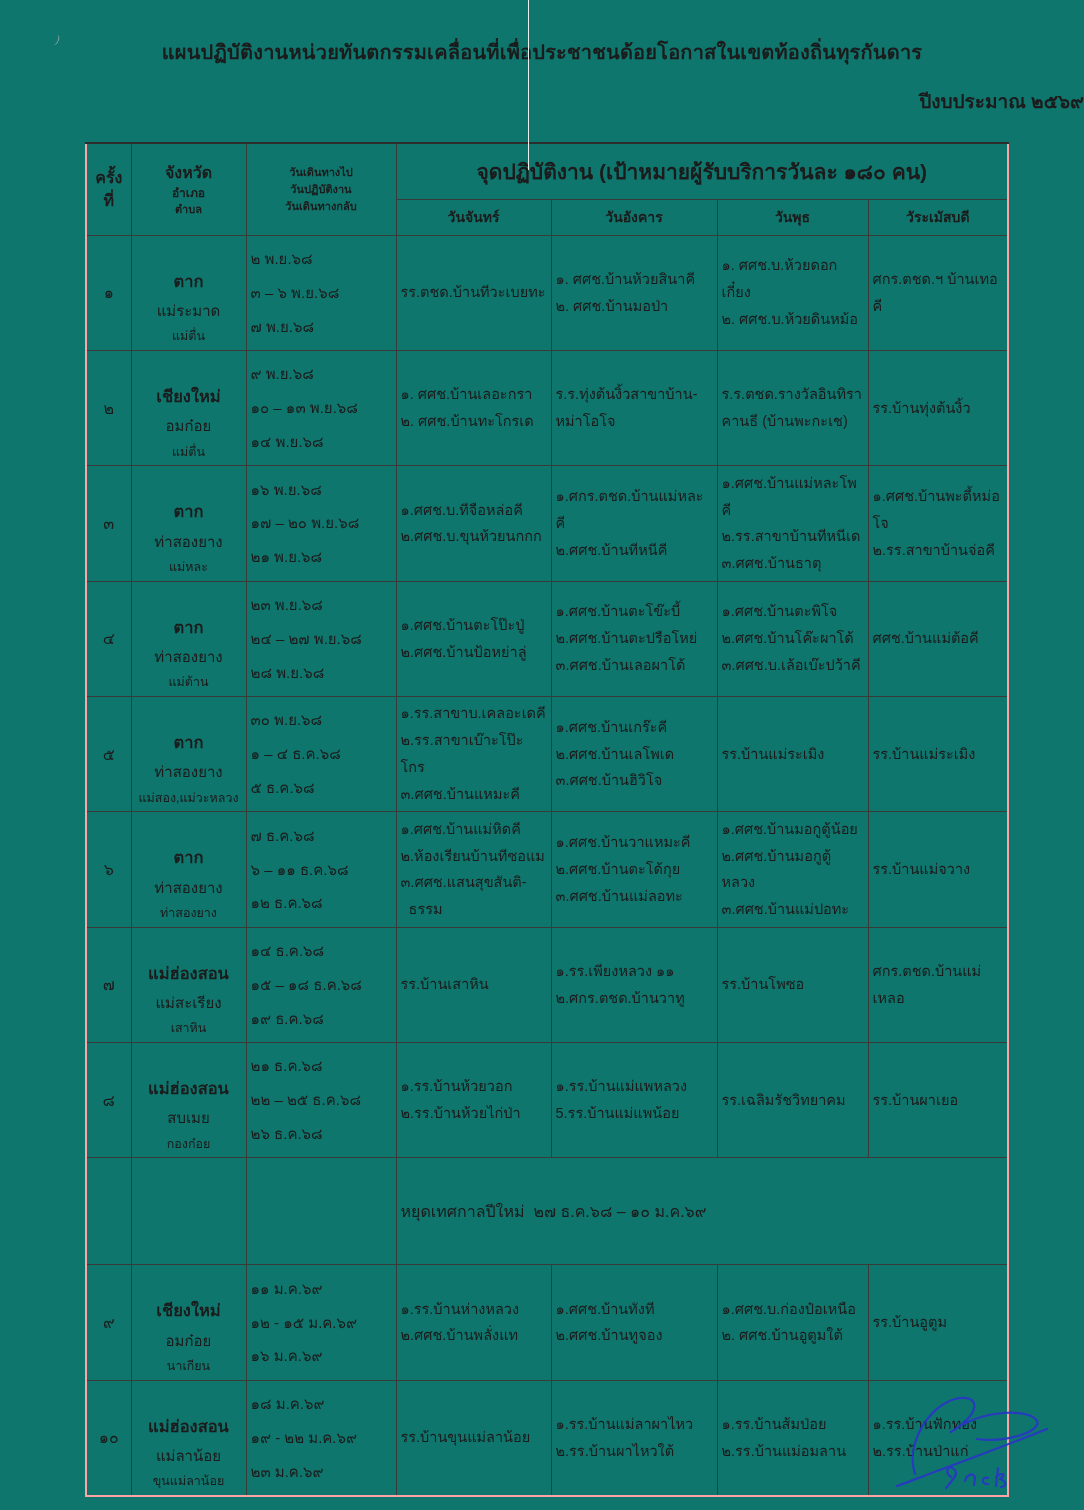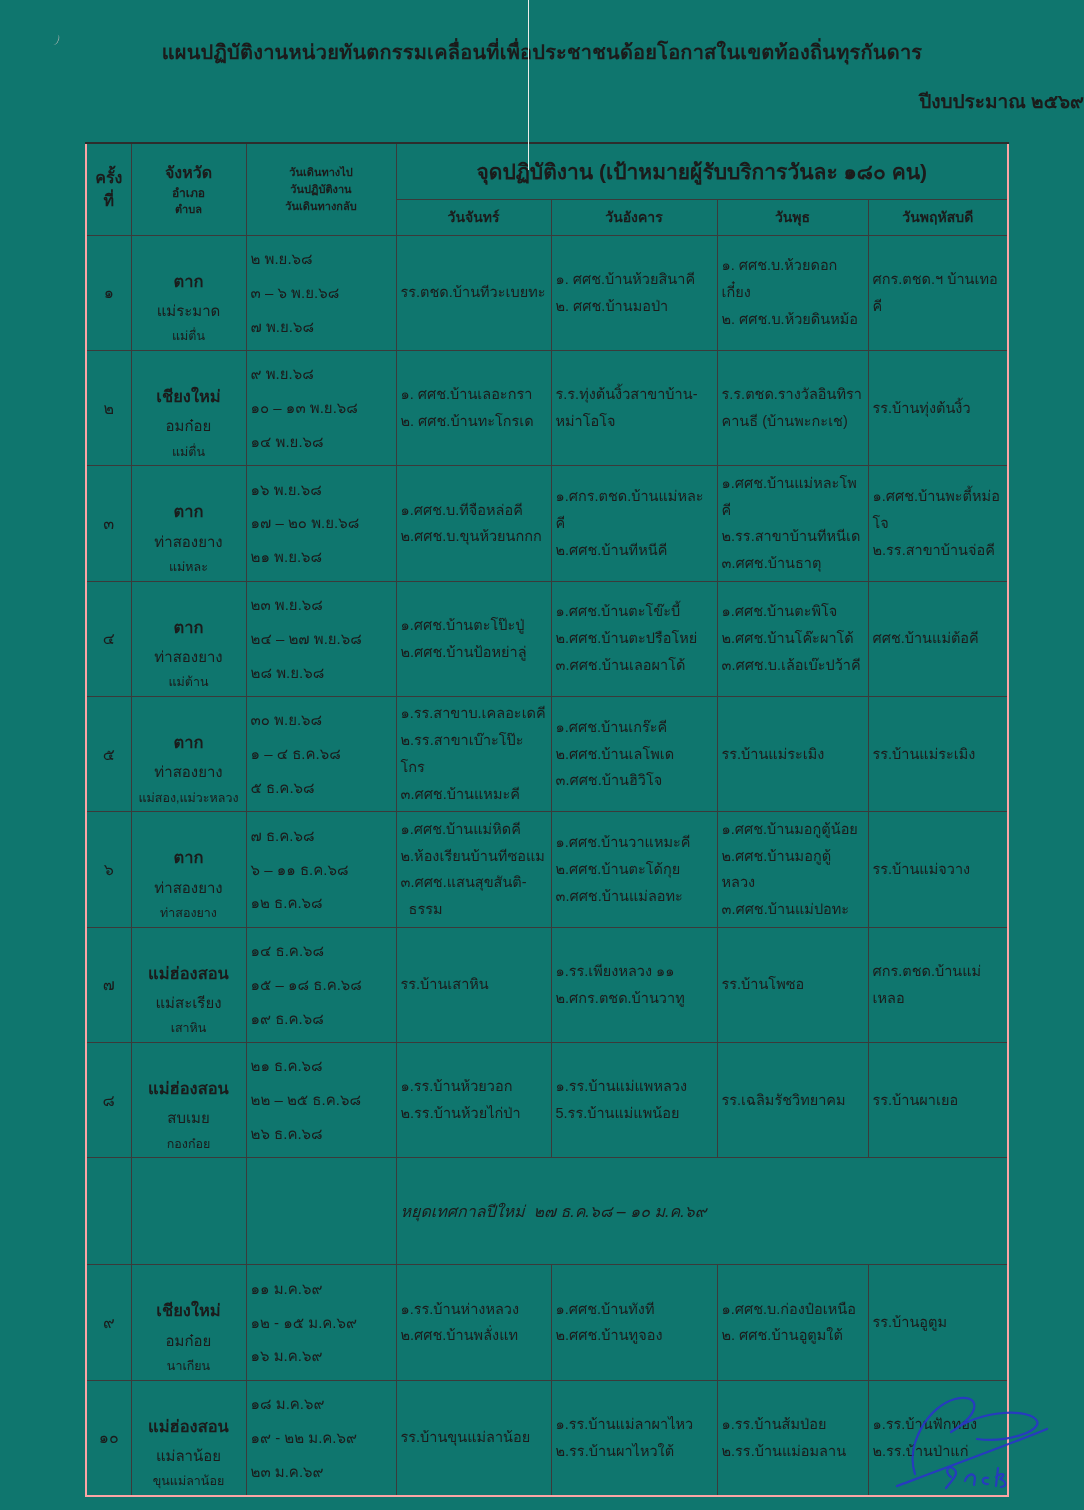--- a/index.html
+++ b/index.html
@@ -58,21 +58,21 @@
   .cell-area{text-align:center;}
   .area-province{font-weight:700;font-size:16.5px;line-height:1.9;margin-top:28px;}
   .area-district{font-size:15px;line-height:1.9;}
   .area-subdistrict{font-size:12.5px;line-height:1.8;}
   .cell-dates{text-align:left;font-size:15px;line-height:2.25;}
   .cell-day{
     vertical-align:top;text-align:left;
     padding:9px 4px 6px 9px;
     font-size:14.5px;line-height:1.85;
   }
-  .holiday-row td{height:58px;font-style:italic;}
+  .holiday-row td{height:58px;}
   .holiday-cell{
     text-align:left;padding-left:24px;
     font-size:16px;vertical-align:middle;
   }
   .signature{
     position:absolute;left:885px;top:1382px;
   }
   .signature path{
     fill:none;stroke-width:2.2;
     stroke-linecap:round;stroke-linejoin:round;opacity:.92;
@@ -109,21 +109,21 @@
         </th>
         <th rowspan="2" class="h-dates multiline">วันเดินทางไป
 วันปฏิบัติงาน
 วันเดินทางกลับ</th>
         <th colspan="4" class="h-op">จุดปฏิบัติงาน (เป้าหมายผู้รับบริการวันละ ๑๘๐ คน)</th>
       </tr>
       <tr class="hdr-row2">
         <th class="h-day">วันจันทร์</th>
         <th class="h-day">วันอังคาร</th>
         <th class="h-day">วันพุธ</th>
-        <th class="h-day">วันพฤหัสบดี</th>
+        <th class="h-day">วัระเมัสบดี</th>
       </tr>
     </thead>
     <tbody>
   <tr>
     <td class="cell-no">๑</td>
     <td class="cell-area">
       <div class="area-province">ตาก</div>
       <div class="area-district">แม่ระมาด</div>
       <div class="area-subdistrict">แม่ตื่น</div>
     </td>

